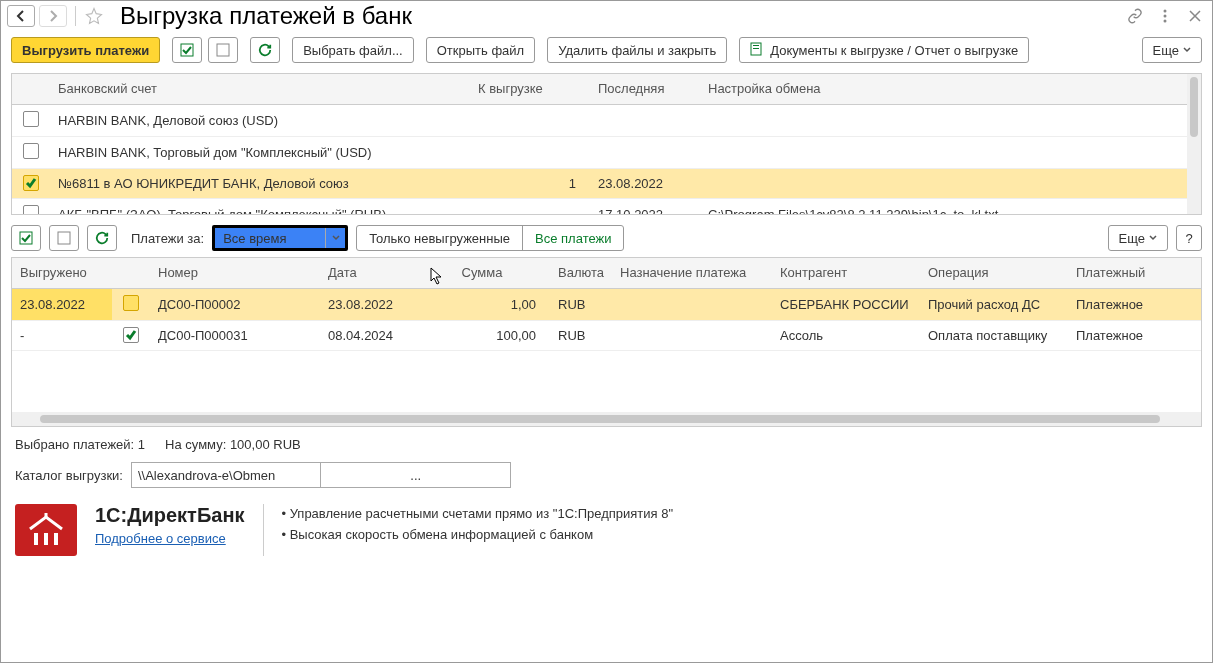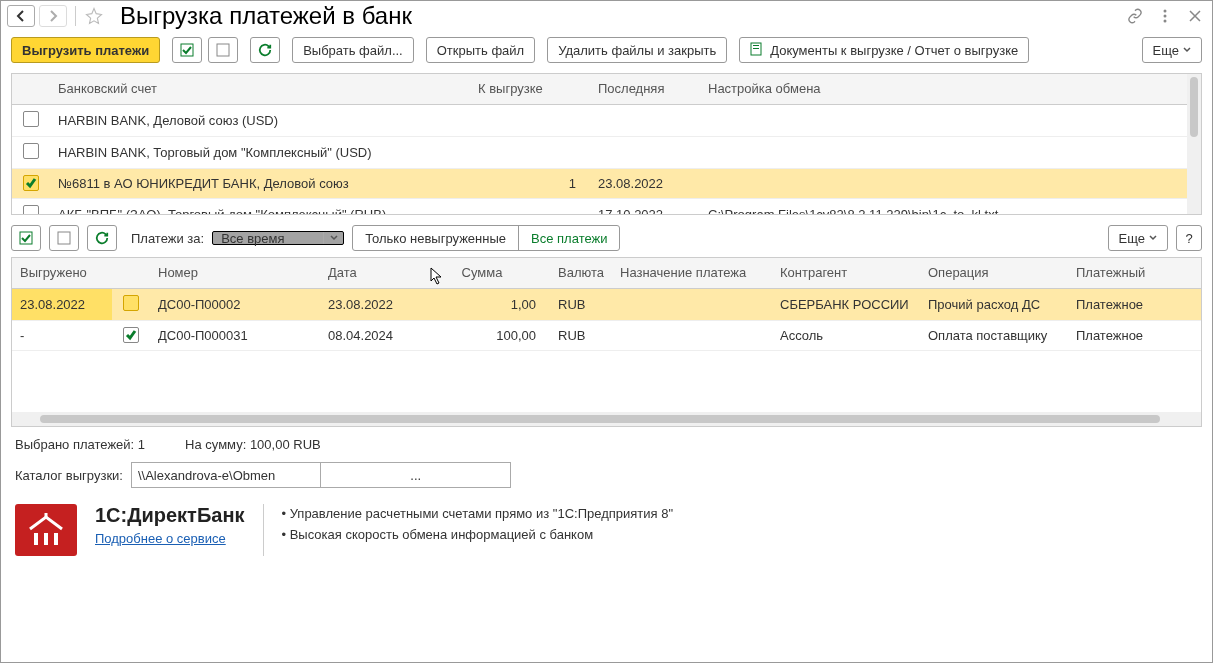--- a/index.html
+++ b/index.html
@@ -29,33 +29,33 @@
   thead th{background:#f5f5f5;border-bottom:1px solid #ccc;color:#555;font-weight:normal;height:30px}
   tbody td{border-bottom:1px solid #eee;height:29px}
   .col-check{width:38px;text-align:center}
   .check{width:16px;height:16px;border:1px solid #888;border-radius:2px;display:inline-flex;align-items:center;justify-content:center;background:#fff}
   .check.checked svg{display:block}
   .check svg{display:none;width:12px;height:12px;stroke:#0a7d2c;stroke-width:3}
   tr.selected{background:#ffe9a8}
   tr.selected .check{background:#ffe066;border-color:#d4a500}
   .second-tb{display:flex;align-items:center;gap:8px;padding:10px 10px 6px}
   .label{font-size:13px;color:#333}
-  .select{height:14px;border:1px solid #000000;border-radius:2px;display:flex;align-items:center;background:#a3a3a3}
+  .select{height:26px;border:3px solid #000000;border-radius:2px;display:flex;align-items:center;background:#3b82f6}
   .select .val{padding:0 8px;min-width:110px}
   .select .dd{width:20px;height:100%;border-left:1px solid #aaa;display:flex;align-items:center;justify-content:center}
   .seg{border:1px solid #999;border-radius:3px;display:flex;height:26px;overflow:hidden}
   .seg .seg-btn{padding:0 12px;display:flex;align-items:center;cursor:pointer;font-size:13px}
   .seg .seg-btn+.seg-btn{border-left:1px solid #999}
   .seg .active{color:#0a7d2c}
   .second-tb .grow{flex:1}
   .btn-help{width:26px}
   .payments-wrap{height:170px;margin:0 10px;border:1px solid #ccc;position:relative;overflow:hidden}
   .payments-scroll-h{position:absolute;left:0;right:0;bottom:0;height:14px;background:#f0f0f0;display:flex;align-items:center}
   .payments-scroll-h .thumb{height:8px;background:#c8c8c8;border-radius:6px;margin-left:28px}
-  .summary{display:flex;gap:40px;padding:10px 14px 4px;font-size:13px}
+  .summary{display:flex;gap:20px;padding:10px 14px 4px;font-size:13px}
   .dir-row{display:flex;align-items:center;gap:8px;padding:6px 14px}
   .dir-row .input{height:26px;border:1px solid #aaa;flex:0 0 380px;display:flex;align-items:center}
   .dir-row .input span{padding:0 6px;flex:1}
   .dir-row .input .dots{width:22px;border-left:1px solid #aaa;height:100%;display:flex;align-items:center;justify-content:center;cursor:pointer}
   .banner{display:flex;align-items:flex-start;gap:18px;padding:10px 14px;border-top:0}
   .banner-logo{width:62px;height:52px;background:#c52020;border-radius:3px;display:flex;align-items:center;justify-content:center}
   .banner-left{display:flex;flex-direction:column}
   .banner-title{font-size:20px;color:#222;font-weight:bold}
   .banner-link{color:#1a5fb4;text-decoration:underline;cursor:pointer;font-size:13px;margin-top:4px}
   .banner-sep{width:1px;background:#ccc;align-self:stretch}

